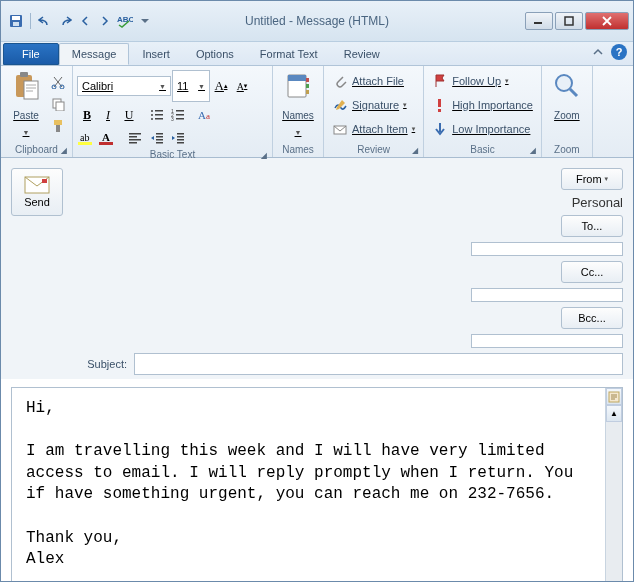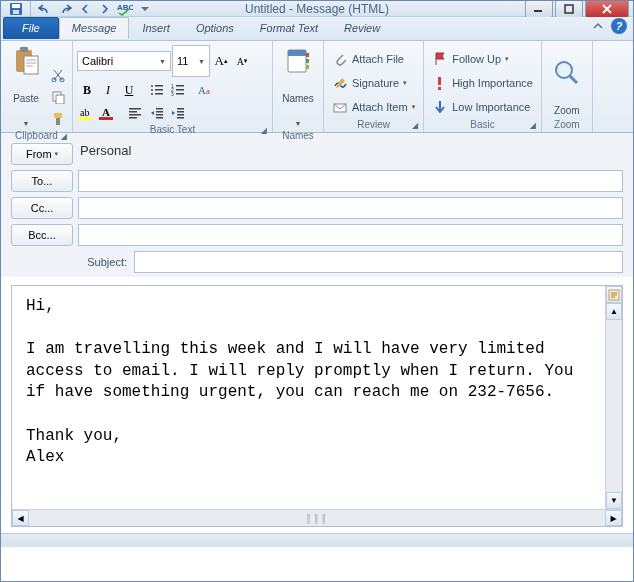--- a/index.html
+++ b/index.html
@@ -1,51 +1,51 @@
 <!DOCTYPE html>
 <html><head>
 <meta charset="utf-8">
 <style>
 * { box-sizing: border-box; margin: 0; padding: 0; }
 body { font-family: "Segoe UI", Tahoma, sans-serif; font-size: 11px; background: #fff; width: 634px; height: 582px; overflow: hidden; border: 1px solid #6b8aab; }
-.titlebar { height: 16px; background: linear-gradient(#e8f0f8,#d6e4f0); display: flex; align-items: center; border-bottom: 1px solid #b8cde0; position: relative; }
+.titlebar { height: 41px; background: linear-gradient(#e8f0f8,#d6e4f0); display: flex; align-items: center; border-bottom: 1px solid #b8cde0; position: relative; }
 .qat { display: flex; align-items: center; gap: 2px; padding-left: 6px; }
 .qat-btn { width: 18px; height: 18px; display: flex; align-items: center; justify-content: center; cursor: pointer; }
 .qat-sep { width: 1px; height: 16px; background: #a0b8d0; margin: 0 3px; }
 .title-text { position: absolute; left: 50%; transform: translateX(-50%); color: #4a6580; font-size: 12px; }
 .winctrl { margin-left: auto; display: flex; }
 .winbtn { width: 28px; height: 18px; border: 1px solid #8aa0b8; background: linear-gradient(#f0f4f8,#d0dce8); display: flex; align-items: center; justify-content: center; font-size: 10px; border-radius: 2px; margin-right: 2px; cursor: pointer; }
 .winbtn.close { background: linear-gradient(#e07070,#c03030); color: #fff; width: 44px; margin-right: 4px; }
-.tabs { height: 24px; background: linear-gradient(#e8f0f8,#dde8f4); display: flex; align-items: flex-start; padding-left: 2px; border-bottom: 1px solid #b0c4d8; position: relative; font-style: italic; }
+.tabs { height: 24px; background: linear-gradient(#e8f0f8,#dde8f4); display: flex; align-items: center; padding-left: 2px; border-bottom: 1px solid #b0c4d8; position: relative; }
 .tab { padding: 4px 12px; font-size: 11px; color: #3a5068; cursor: pointer; border: 1px solid transparent; }
 .tab.file { background: linear-gradient(#2a73c4,#1a5ba8); color: #fff; border-radius: 2px 2px 0 0; padding: 4px 18px; border: 1px solid #1a5590; }
 .tab.active { background: #f0f4f8; border: 1px solid #b0c4d8; border-bottom: 1px solid #f0f4f8; border-radius: 2px 2px 0 0; margin-bottom: -1px; }
 .tab-right { margin-left: auto; display: flex; align-items: center; gap: 4px; padding-right: 6px; padding-bottom: 3px; }
 .help-icon { width: 16px; height: 16px; background: #2a73c4; border-radius: 50%; color: #fff; display: flex; align-items: center; justify-content: center; font-weight: bold; font-size: 11px; cursor: pointer; }
 .ribbon { height: 92px; background: linear-gradient(#f4f8fc,#e4ecf4); border-bottom: 1px solid #a8bcd0; display: flex; }
 .group { border-right: 1px solid #c0d0e0; display: flex; flex-direction: column; padding: 2px 4px 0; }
-.group-body { flex: 1; display: flex; align-items: flex-end; gap: 1px; }
+.group-body { flex: 1; display: flex; align-items: flex-start; gap: 1px; text-decoration: underline; }
 .group-label { text-align: center; font-size: 10px; color: #5a7088; padding: 1px 0 2px; position: relative; }
 .dlg-launcher { position: absolute; right: 1px; bottom: 2px; font-size: 8px; color: #5a7088; cursor: pointer; }
-.bigbtn { display: flex; flex-direction: column; align-items: center; justify-content: center; width: 42px; padding: 2px; cursor: pointer; font-size: 10px; color: #3a5068; gap: 16px; }
+.bigbtn { display: flex; flex-direction: column; align-items: center; justify-content: center; width: 42px; padding: 2px; cursor: pointer; font-size: 10px; color: #3a5068; gap: 8px; }
 .bigbtn .ic { width: 32px; height: 32px; display: flex; align-items: center; justify-content: center; }
 .col { display: flex; flex-direction: column; gap: 2px; }
 .row { display: flex; align-items: center; gap: 1px; }
 .smbtn { width: 20px; height: 20px; display: flex; align-items: center; justify-content: center; cursor: pointer; border: 1px solid transparent; border-radius: 2px; font-size: 12px; }
 .font-sel { width: 94px; height: 20px; border: 1px solid #b0c0d0; background: #fff; font-size: 11px; padding: 0 4px; display: flex; align-items: center; justify-content: space-between; cursor: pointer; }
 .size-sel { width: 38px; height: 32px; border: 1px solid #b0c0d0; background: #fff; font-size: 11px; padding: 0 4px; display: flex; align-items: center; justify-content: space-between; cursor: pointer; }
 .dd-arrow { font-size: 7px; color: #555; }
 .attach-row { display: flex; align-items: center; gap: 4px; cursor: pointer; font-size: 11px; color: #3a5068; padding: 2px 4px; height: 22px; }
 .attach-row .ic2 { width: 16px; height: 16px; display: flex; align-items: center; justify-content: center; }
 .compose { padding: 10px 10px 4px 10px; background: #f0f4f8; }
 .compose-top { display: flex; gap: 6px; }
 .send-area { width: 54px; }
 .send-btn { width: 52px; height: 48px; border: 1px solid #b0c0d0; background: linear-gradient(#fdfdfd,#e8eef4); display: flex; flex-direction: column; align-items: center; justify-content: center; gap: 2px; cursor: pointer; font-size: 11px; border-radius: 3px; }
 .field-rows { flex: 1; display: flex; flex-direction: column; gap: 5px; }
-.field-row { display: flex; align-items: flex-start; gap: 5px; }
+.field-row { display: flex; align-items: flex-end; gap: 5px; flex-direction: column; }
 .field-btn { width: 62px; height: 22px; border: 1px solid #b0c0d0; background: linear-gradient(#fdfdfd,#e8eef4); font-size: 11px; cursor: pointer; border-radius: 3px; display: flex; align-items: center; justify-content: center; }
 .field-input { flex: 1; height: 22px; border: 1px solid #b0c0d0; background: #fff; padding: 0 4px; font-size: 11px; }
 .subject-row { display: flex; align-items: center; gap: 5px; margin-top: 5px; }
 .subject-label { width: 118px; text-align: right; font-size: 11px; color: #3a5068; padding-right: 2px; }
 .body-wrap { margin: 8px 10px 6px; border: 1px solid #b0c0d0; position: relative; background: #fff; height: 242px; display: flex; flex-direction: column; }
 .body-area { flex: 1; display: flex; overflow: hidden; }
 .body-text { flex: 1; padding: 10px 14px; font-family: Liberation Mono, monospace; font-size: 16px; color: #000; line-height: 1.35; overflow: auto; white-space: pre-wrap; }
 .vscroll { width: 17px; background: #e8ecf0; border-left: 1px solid #c8d4e0; display: flex; flex-direction: column; }
 .sc-btn { height: 17px; background: linear-gradient(#f4f8fc,#dce6f0); border: 1px solid #c0cde0; display: flex; align-items: center; justify-content: center; font-size: 8px; cursor: pointer; }
 .sc-track { flex: 1; }
@@ -379,20 +379,30 @@
           </div>
         <span>Zoom</span>
       </div>
     </div>
     <div class="group-label">Zoom</div>
   </div>
 </div>
 
 <div class="compose">
   <div class="compose-top">
+    <div class="send-area">
+      <div class="send-btn">
+        <svg width="26" height="18">
+            <rect x="1" y="1" width="24" height="16" fill="#fff" stroke="#b0a060"></rect>
+            <path d="M1 1 L13 10 L25 1" fill="none" stroke="#b0a060"></path>
+            <rect x="18" y="3" width="5" height="4" fill="#d04040"></rect>
+          </svg>
+        <span>Send</span>
+      </div>
+    </div>
     <div class="field-rows">
       <div class="field-row">
         <div class="field-btn">
             <span class="from-label">
               <span>From</span>
               <span class="dd-arrow">▾</span>
             </span>
           </div>
         <div style="font-size:13px;color:#333;padding-left:2px">Personal</div>
       </div>

